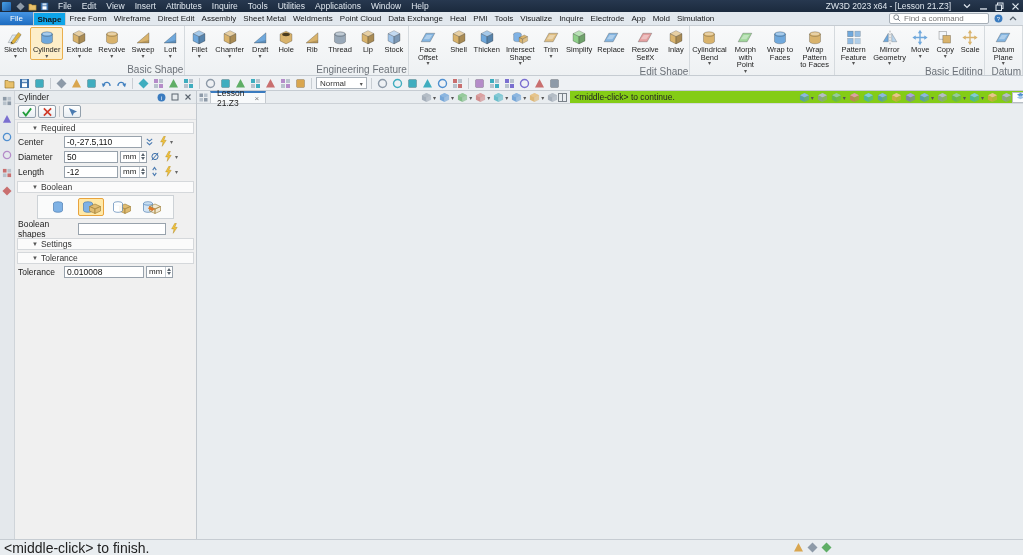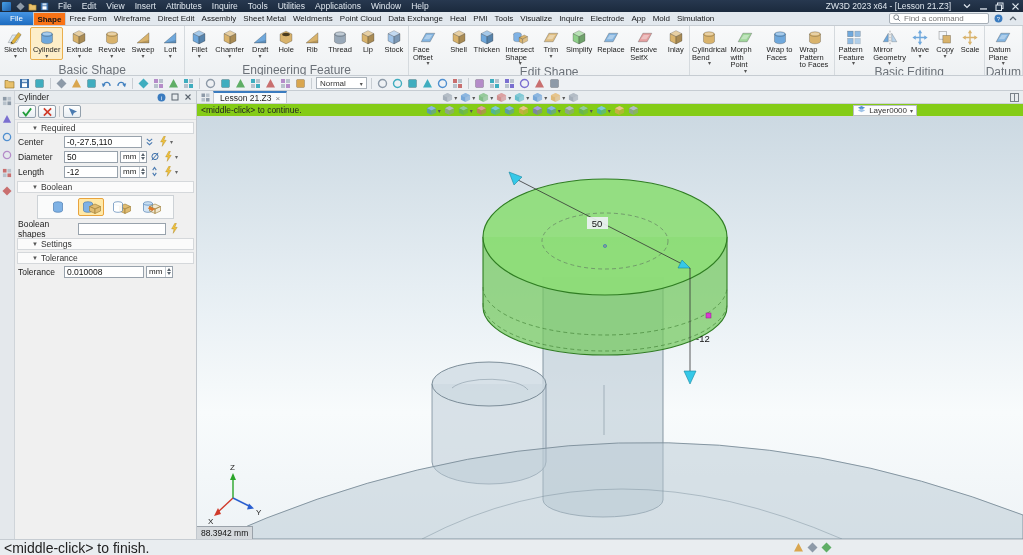--- a/index.html
+++ b/index.html
@@ -11,34 +11,34 @@
 .applogo{width:9px;height:9px;margin:0 3px 0 2px;background:linear-gradient(135deg,#47a0e8,#1d5ea8);border-radius:1px;flex:none}
 .tbico{width:12px;height:11px;display:flex;align-items:center;justify-content:center}
 .menus{display:flex;margin-left:3px}
 .menus span{padding:0 5px;white-space:nowrap}
 .tbtitle{margin-left:auto;white-space:nowrap;padding-right:8px}
 .winbtn{width:16px;height:12px;display:flex;align-items:center;justify-content:center}
 
 .tabrow{height:14px;background:#e2e8ee;display:flex;align-items:stretch;border-bottom:1px solid #c6ccd2;font-size:8px}
 .filebtn{background:linear-gradient(#4595e5,#1e6cc0);color:#fff;padding:0 10px;display:flex;align-items:center;flex:none}
 .rtab{padding:0 3.5px;display:flex;align-items:center;white-space:nowrap;color:#15171a}
-.rtab.active{background:#f97316;border:1px solid #c6ccd2;border-bottom:none;font-weight:bold}
+.rtab.active{background:#0ea5e9;border:1px solid #c6ccd2;border-bottom:none;font-weight:bold}
 .trright{margin-left:auto;display:flex;align-items:center;gap:3px;padding-right:4px}
 .searchbox{width:100px;height:11px;background:#fff;border:1px solid #a7afb7;border-radius:2px;display:flex;align-items:center;padding:0 3px;gap:3px}
 .searchbox input{border:none;outline:none;flex:1;font-size:8px;color:#444;font-family:inherit;background:transparent;min-width:0}
 
 .ribbon{height:50px;background:linear-gradient(#f8f9fa,#eef1f3);display:flex;border-bottom:1px solid #c6ccd2;overflow:hidden}
 .rgroup{display:flex;flex-direction:column;border-right:1px solid #d5dade;padding:1px 1px 0}
 .rtools{display:flex;flex:1;align-items:flex-start}
-.rtool{display:flex;flex-direction:column;align-items:center;padding:1px 2px 0;min-width:22px;max-width:36px;text-align:left;border:1px solid transparent;border-radius:2px}
+.rtool{display:flex;flex-direction:column;align-items:center;padding:1px 2px 0;min-width:22px;max-width:36px;text-align:center;border:1px solid transparent;border-radius:2px}
 .rtool.active{background:#fdeec9;border-color:#e9af4e}
 .ricon{height:17px;display:flex;align-items:center}
 .rtool .lbl{font-size:7.5px;line-height:7.5px;color:#222}
 .rtool .dd{font-size:6px;line-height:5px;color:#555}
-.gname{font-size:12px;color:#6b7178;text-align:center;height:10px;line-height:10px;white-space:nowrap}
+.gname{font-size:10px;color:#6b7178;text-align:right;height:10px;line-height:10px;white-space:nowrap}
 
 .quickbar{height:15px;background:#eef1f4;border-bottom:1px solid #c6ccd2;display:flex;align-items:center;padding:0 3px;gap:2px}
 .qico{width:13px;height:13px;display:flex;align-items:center;justify-content:center;border-radius:2px}
 .qsep{width:1px;height:11px;background:#c9ced3;margin:0 2px;flex:none}
 .qdrop{height:12px;background:#fff;border:1px solid #aab2ba;display:flex;align-items:center;font-size:8px;padding:0 3px;gap:14px;color:#333}
 .qcaret{font-size:6px;color:#555}
 
 .main{display:flex;height:448px}
 .leftstrip{width:15px;background:#e4e8ec;border-right:1px solid #cfd4d9;display:flex;flex-direction:column;align-items:center;padding-top:4px;gap:6px}
 .lsico{width:12px;height:12px;display:flex;align-items:center;justify-content:center}
@@ -61,21 +61,21 @@
 .spin{display:flex;flex-direction:column;justify-content:center;gap:1px;margin-left:auto;border-left:1px solid #c6ccd2;padding:0 1px;height:100%}
 .spin i{width:0;height:0;border-left:2.5px solid transparent;border-right:2.5px solid transparent}
 .spin .up{border-bottom:3px solid #5a646e}
 .spin .dn{border-top:3px solid #5a646e}
 .rico{width:11px;height:12px;display:flex;align-items:center;justify-content:center;flex:none}
 .caret{font-size:6px;color:#666}
 .boolrow{display:flex;justify-content:center;gap:4px;border:1px solid #cdd2d6;background:#fafbfb;margin:2px 22px;padding:2px 3px}
 .boolbtn{width:26px;height:18px;display:flex;align-items:center;justify-content:center;border:1px solid transparent;border-radius:2px}
 .boolbtn.selected{background:#ffe9a8;border-color:#e8a33d}
 
-.vpcol{flex:1;display:flex;flex-direction:column;min-width:0}
+.vpcol{flex:1;display:flex;flex-direction:row;min-width:0}
 .doctabs{height:13px;background:#e9edf0;border-bottom:1px solid #ccd1d6;display:flex;align-items:stretch;font-size:8.5px}
 .dtab{background:#f8fafb;border:1px solid #c5cacf;border-top:2px solid #3a7bbf;border-bottom:none;display:flex;align-items:center;gap:4px;padding:0 6px;margin-left:2px}
 .dtab .x{color:#777;font-size:8px}
 .dicons{display:flex;align-items:center;gap:3px;margin-left:155px}
 .dico{display:flex;align-items:center;gap:1px}
 .hintrow{height:13px;background:#84cc16;border-bottom:1px solid #d4d9dd;display:flex;align-items:center;font-size:8.5px;color:#222}
 .hinttext{padding:0 4px;white-space:nowrap}
 .hgap{width:120px;flex:none}
 .hicons{display:flex;align-items:center;gap:3px}
 .layerchip{margin-left:auto;margin-right:106px;height:11px;background:#fdfdfd;border:1px solid #b8bec4;display:flex;align-items:center;gap:3px;padding:0 3px;font-size:8px;color:#333}

